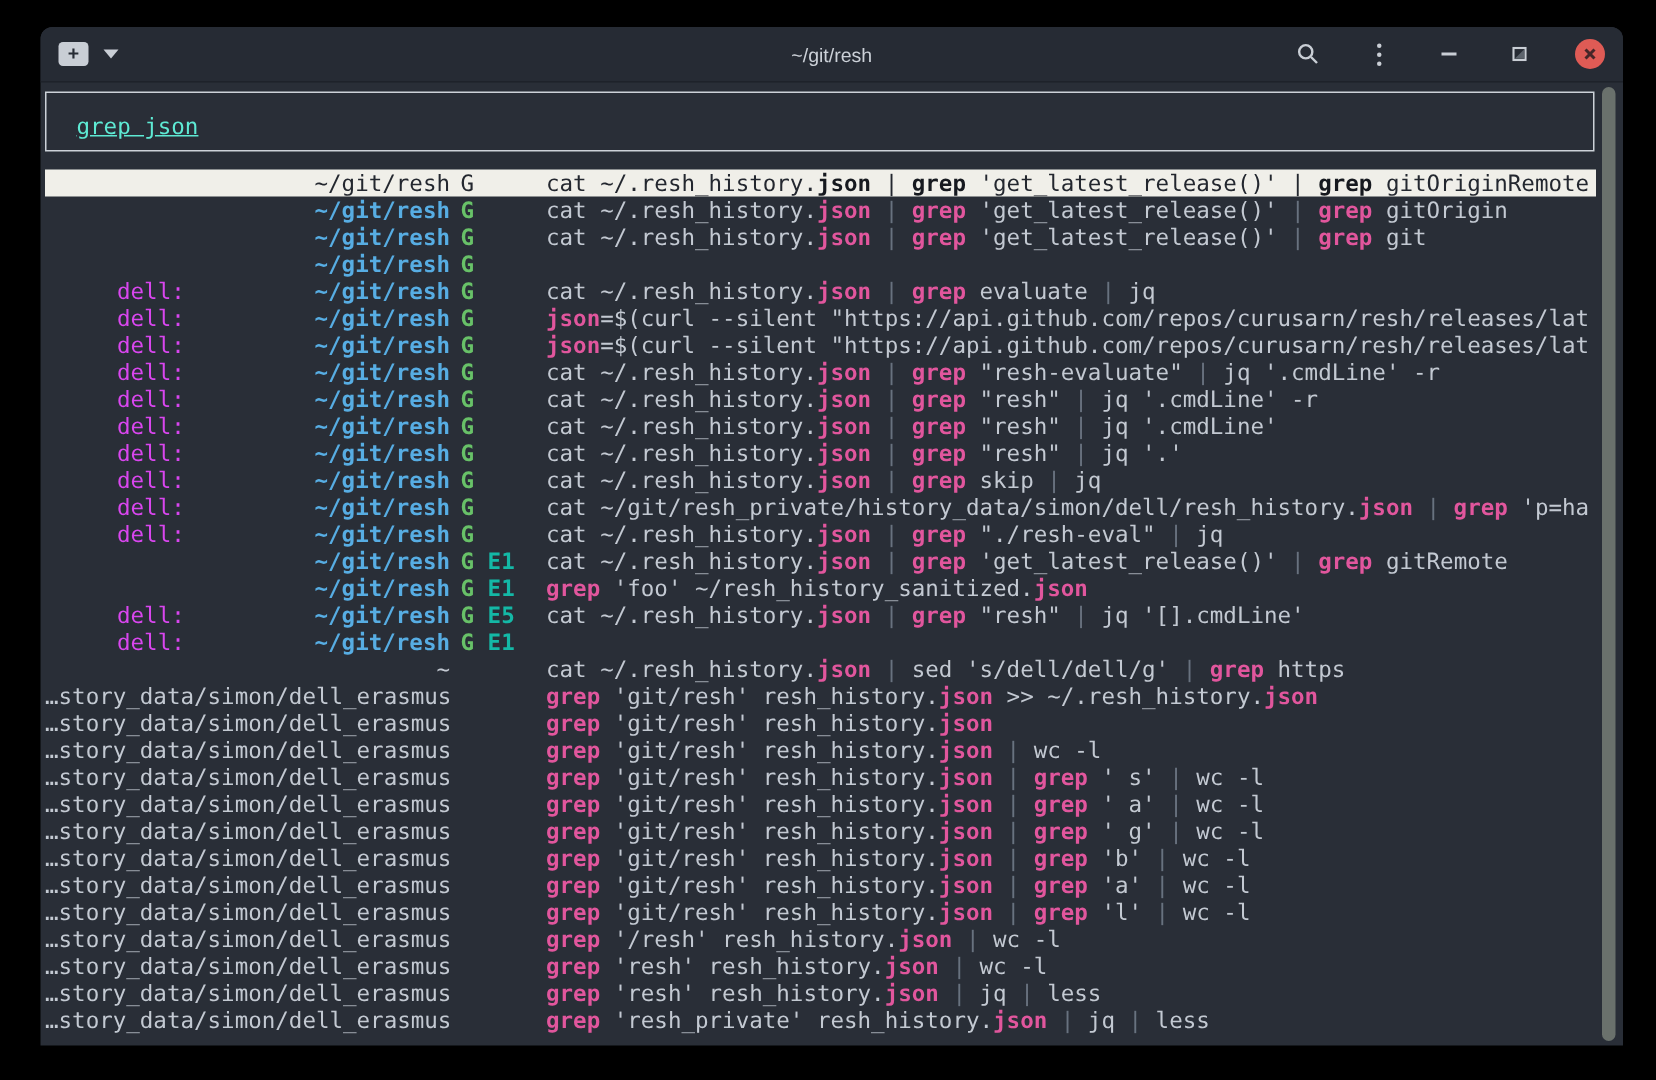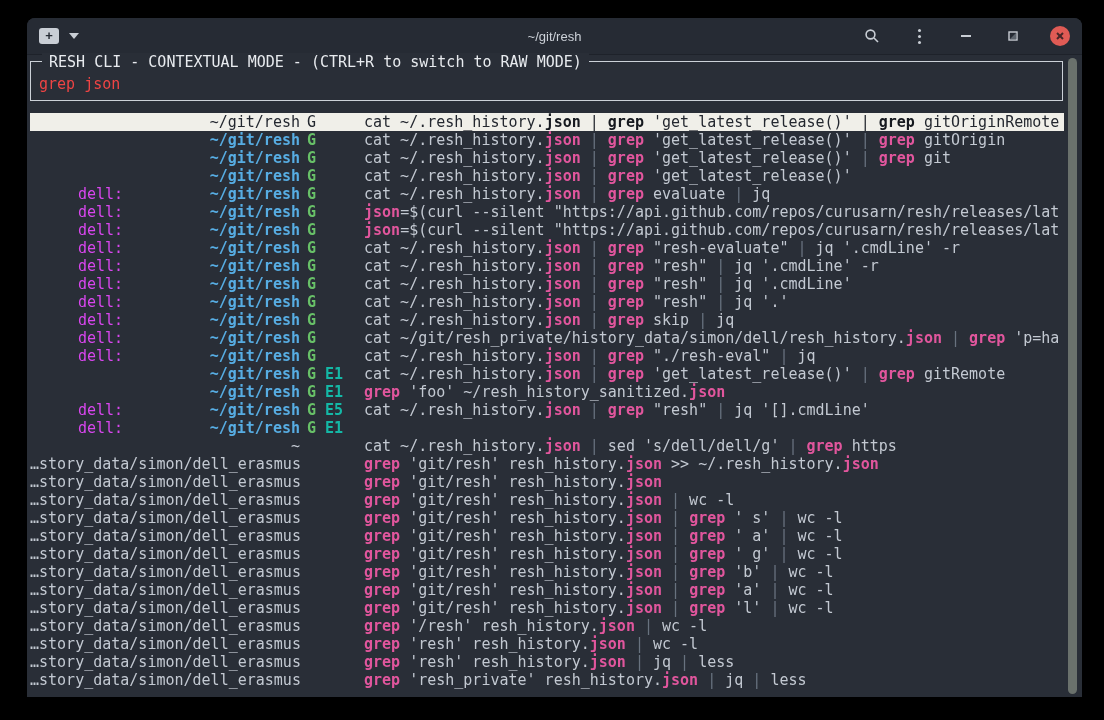--- a/index.html
+++ b/index.html
@@ -19,21 +19,21 @@
   .kebab{display:flex;flex-direction:column;gap:3px;}
   .kebab i{width:3px;height:3px;border-radius:50%;background:#c9ced5;}
   .min-bar{width:10px;height:2px;background:#c9ced5;}
   .close-btn{width:20px;height:20px;border-radius:50%;background:#df5b55;
              display:flex;align-items:center;justify-content:center;}
   .term{position:relative;height:643px;font-family:"DejaVu Sans Mono","Liberation Mono",monospace;
         font-size:15px;line-height:18px;color:#c3c9d2;}
   .querybox{position:absolute;left:3px;top:6px;width:1031px;height:38px;border:1px solid #ccd1d8;}
   .boxtitle{position:absolute;top:-9px;left:11px;background:#292e37;padding:0 7px;
             color:#e8ebef;white-space:pre;}
-  .query{position:absolute;left:8px;top:13px;white-space:pre;color:#ef4444;}
+  .query{position:absolute;left:20px;top:13px;white-space:pre;color:#5eead4;text-decoration:underline;}
   .rows{position:absolute;left:3px;top:58px;width:1034px;}
   .row{height:18px;display:flex;white-space:pre;overflow:hidden;}
   .left{width:270px;flex:none;text-align:right;overflow:hidden;position:relative;}
   .host{position:absolute;left:3px;top:0;color:#d946ef;margin-left:45px;}
   .dir{color:#c3c9d2;}
   .dir.cur{color:#57ade3;font-weight:bold;}
   .flags{width:57px;flex:none;padding-left:7px;overflow:hidden;}
   .git{color:#68c168;font-weight:bold;}
   .exit{color:#14b8a6;font-weight:bold;}
   .cmd{flex:1;overflow:hidden;}
@@ -83,28 +83,27 @@
         <svg width="10" height="10" viewBox="0 0 10 10">
           <line x1="2" y1="2" x2="8" y2="8" stroke="#462628" stroke-width="2"></line>
           <line x1="8" y1="2" x2="2" y2="8" stroke="#462628" stroke-width="2"></line>
         </svg>
       </div>
     </div>
   </div>
 
   <div class="term">
     <div class="querybox">
-      <span class="boxtitle">RESH CLI - CONTEXTUAL MODE - (CTRL+R to switch to RAW MODE)</span>
       <span class="query">grep json</span>
     </div>
     <div class="rows">
         <div class="row sel"><span class="left"><span class="dir cur">~/git/resh</span></span><span class="flags"><span class="git">G</span></span><span class="cmd"><span>cat ~/.resh_history.</span><span class="match">json</span><span> </span><span class="pipe">|</span><span> </span><span class="match">grep</span><span> 'get_latest_release()' </span><span class="pipe">|</span><span> </span><span class="match">grep</span><span> gitOriginRemote</span></span></div>
         <div class="row"><span class="left"><span class="dir cur">~/git/resh</span></span><span class="flags"><span class="git">G</span></span><span class="cmd"><span>cat ~/.resh_history.</span><span class="match">json</span><span> </span><span class="pipe">|</span><span> </span><span class="match">grep</span><span> 'get_latest_release()' </span><span class="pipe">|</span><span> </span><span class="match">grep</span><span> gitOrigin</span></span></div>
         <div class="row"><span class="left"><span class="dir cur">~/git/resh</span></span><span class="flags"><span class="git">G</span></span><span class="cmd"><span>cat ~/.resh_history.</span><span class="match">json</span><span> </span><span class="pipe">|</span><span> </span><span class="match">grep</span><span> 'get_latest_release()' </span><span class="pipe">|</span><span> </span><span class="match">grep</span><span> git</span></span></div>
-        <div class="row"><span class="left"><span class="dir cur">~/git/resh</span></span><span class="flags"><span class="git">G</span></span><span class="cmd"><span>cat ~/.resh_history.</span><span class="match">json</span><span> </span><span class="pipe">|</span><span> </span><span class="match">grep</span><span> 'get_latest_release()'</span></span></div>
+        <div class="row"><span class="left"><span class="dir cur">~/git/resh</span></span><span class="flags"><span class="git">G</span></span></div>
         <div class="row"><span class="left"><span class="host">dell:</span><span class="dir cur">~/git/resh</span></span><span class="flags"><span class="git">G</span></span><span class="cmd"><span>cat ~/.resh_history.</span><span class="match">json</span><span> </span><span class="pipe">|</span><span> </span><span class="match">grep</span><span> evaluate </span><span class="pipe">|</span><span> jq</span></span></div>
         <div class="row"><span class="left"><span class="host">dell:</span><span class="dir cur">~/git/resh</span></span><span class="flags"><span class="git">G</span></span><span class="cmd"><span class="match">json</span><span>=$(curl --silent "https://api.github.com/repos/curusarn/resh/releases/lat</span></span></div>
         <div class="row"><span class="left"><span class="host">dell:</span><span class="dir cur">~/git/resh</span></span><span class="flags"><span class="git">G</span></span><span class="cmd"><span class="match">json</span><span>=$(curl --silent "https://api.github.com/repos/curusarn/resh/releases/lat</span></span></div>
         <div class="row"><span class="left"><span class="host">dell:</span><span class="dir cur">~/git/resh</span></span><span class="flags"><span class="git">G</span></span><span class="cmd"><span>cat ~/.resh_history.</span><span class="match">json</span><span> </span><span class="pipe">|</span><span> </span><span class="match">grep</span><span> "resh-evaluate" </span><span class="pipe">|</span><span> jq '.cmdLine' -r</span></span></div>
         <div class="row"><span class="left"><span class="host">dell:</span><span class="dir cur">~/git/resh</span></span><span class="flags"><span class="git">G</span></span><span class="cmd"><span>cat ~/.resh_history.</span><span class="match">json</span><span> </span><span class="pipe">|</span><span> </span><span class="match">grep</span><span> "resh" </span><span class="pipe">|</span><span> jq '.cmdLine' -r</span></span></div>
         <div class="row"><span class="left"><span class="host">dell:</span><span class="dir cur">~/git/resh</span></span><span class="flags"><span class="git">G</span></span><span class="cmd"><span>cat ~/.resh_history.</span><span class="match">json</span><span> </span><span class="pipe">|</span><span> </span><span class="match">grep</span><span> "resh" </span><span class="pipe">|</span><span> jq '.cmdLine'</span></span></div>
         <div class="row"><span class="left"><span class="host">dell:</span><span class="dir cur">~/git/resh</span></span><span class="flags"><span class="git">G</span></span><span class="cmd"><span>cat ~/.resh_history.</span><span class="match">json</span><span> </span><span class="pipe">|</span><span> </span><span class="match">grep</span><span> "resh" </span><span class="pipe">|</span><span> jq '.'</span></span></div>
         <div class="row"><span class="left"><span class="host">dell:</span><span class="dir cur">~/git/resh</span></span><span class="flags"><span class="git">G</span></span><span class="cmd"><span>cat ~/.resh_history.</span><span class="match">json</span><span> </span><span class="pipe">|</span><span> </span><span class="match">grep</span><span> skip </span><span class="pipe">|</span><span> jq</span></span></div>
         <div class="row"><span class="left"><span class="host">dell:</span><span class="dir cur">~/git/resh</span></span><span class="flags"><span class="git">G</span></span><span class="cmd"><span>cat ~/git/resh_private/history_data/simon/dell/resh_history.</span><span class="match">json</span><span> </span><span class="pipe">|</span><span> </span><span class="match">grep</span><span> 'p=ha</span></span></div>
         <div class="row"><span class="left"><span class="host">dell:</span><span class="dir cur">~/git/resh</span></span><span class="flags"><span class="git">G</span></span><span class="cmd"><span>cat ~/.resh_history.</span><span class="match">json</span><span> </span><span class="pipe">|</span><span> </span><span class="match">grep</span><span> "./resh-eval" </span><span class="pipe">|</span><span> jq</span></span></div>

